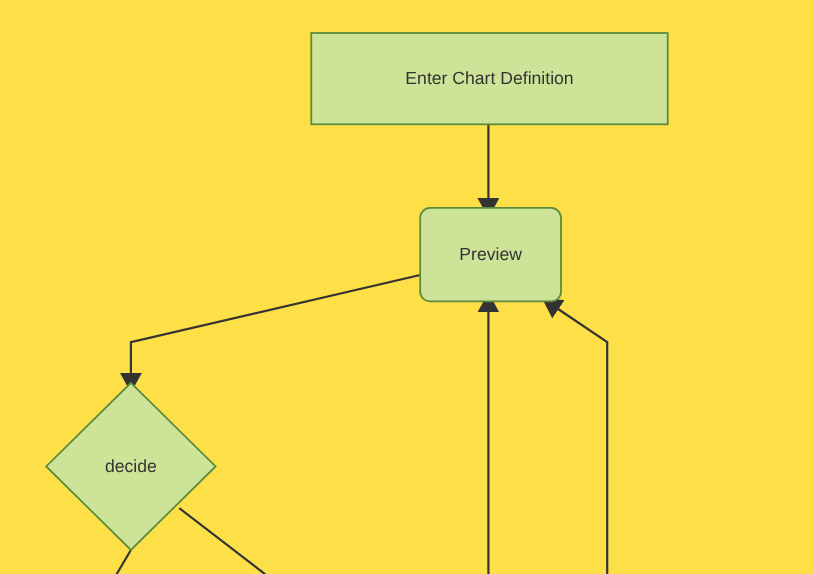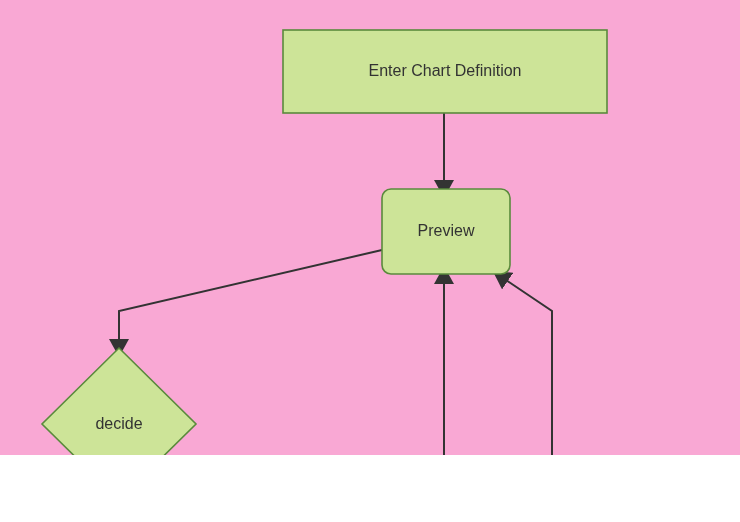--- a/index.html
+++ b/index.html
@@ -6,22 +6,22 @@
     margin: 0;
     padding: 0;
     background: #ffffff;
   }
   body {
     font-family: "Liberation Sans", sans-serif;
   }
   #canvas {
     position: relative;
     width: 740px;
-    height: 455px;
-    background: #f9a8d4;
+    height: 522px;
+    background: #fde047;
     overflow: hidden;
   }
   #flow-svg {
     position: absolute;
     top: 0;
     left: 0;
     width: 740px;
     height: 522px;
   }
   .node-label {

